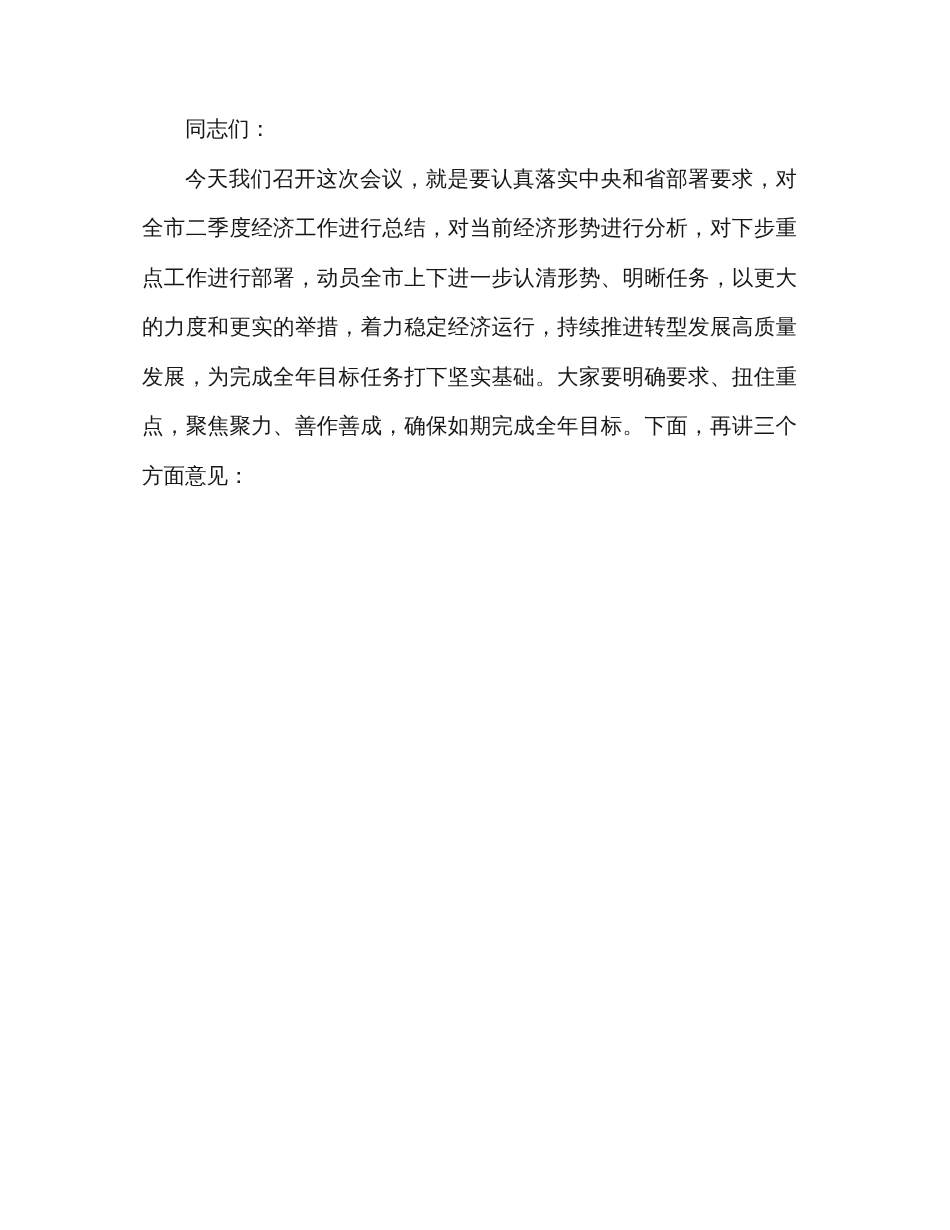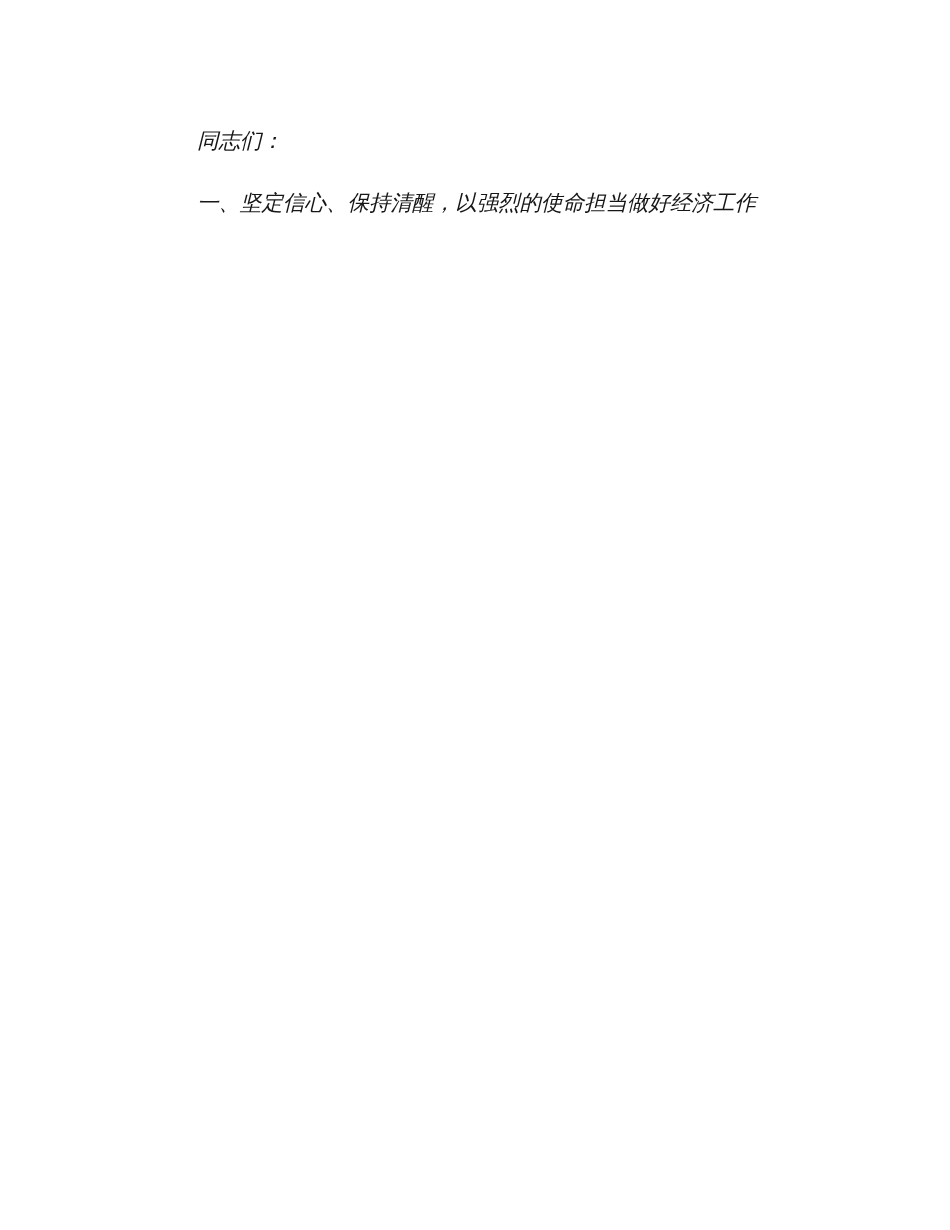--- a/index.html
+++ b/index.html
@@ -32,29 +32,28 @@
     font-size: 25px;
     font-weight: 700;
     line-height: 50px;
     text-align: center;
     text-indent: 0;
     color: #000000;
     white-space: nowrap;
   }
   .salutation,
   .para {
-    margin: 12px;
+    margin: 0;
     text-indent: 2em;
-    font-style: italic;
   }
   .para.heading {
     font-weight: 400; 
   }
 </style>
 </head>
 <body>
 
 <div class="page">
   <div class="content">
     <p class="salutation">同志们：</p>
-    <p class="para heading">一、坚定信心、保持清醒，以强烈的使命担当做好经济工作</p>
+    <p class="para">今天我们召开这次会议，就是要认真落实中央和省部署要求，对全市二季度经济工作进行总结，对当前经济形势进行分析，对下步重点工作进行部署，动员全市上下进一步认清形势、明晰任务，以更大的力度和更实的举措，着力稳定经济运行，持续推进转型发展高质量发展，为完成全年目标任务打下坚实基础。大家要明确要求、扭住重点，聚焦聚力、善作善成，确保如期完成全年目标。下面，再讲三个方面意见：</p>
   </div>
 </div>
 
 </body></html>

